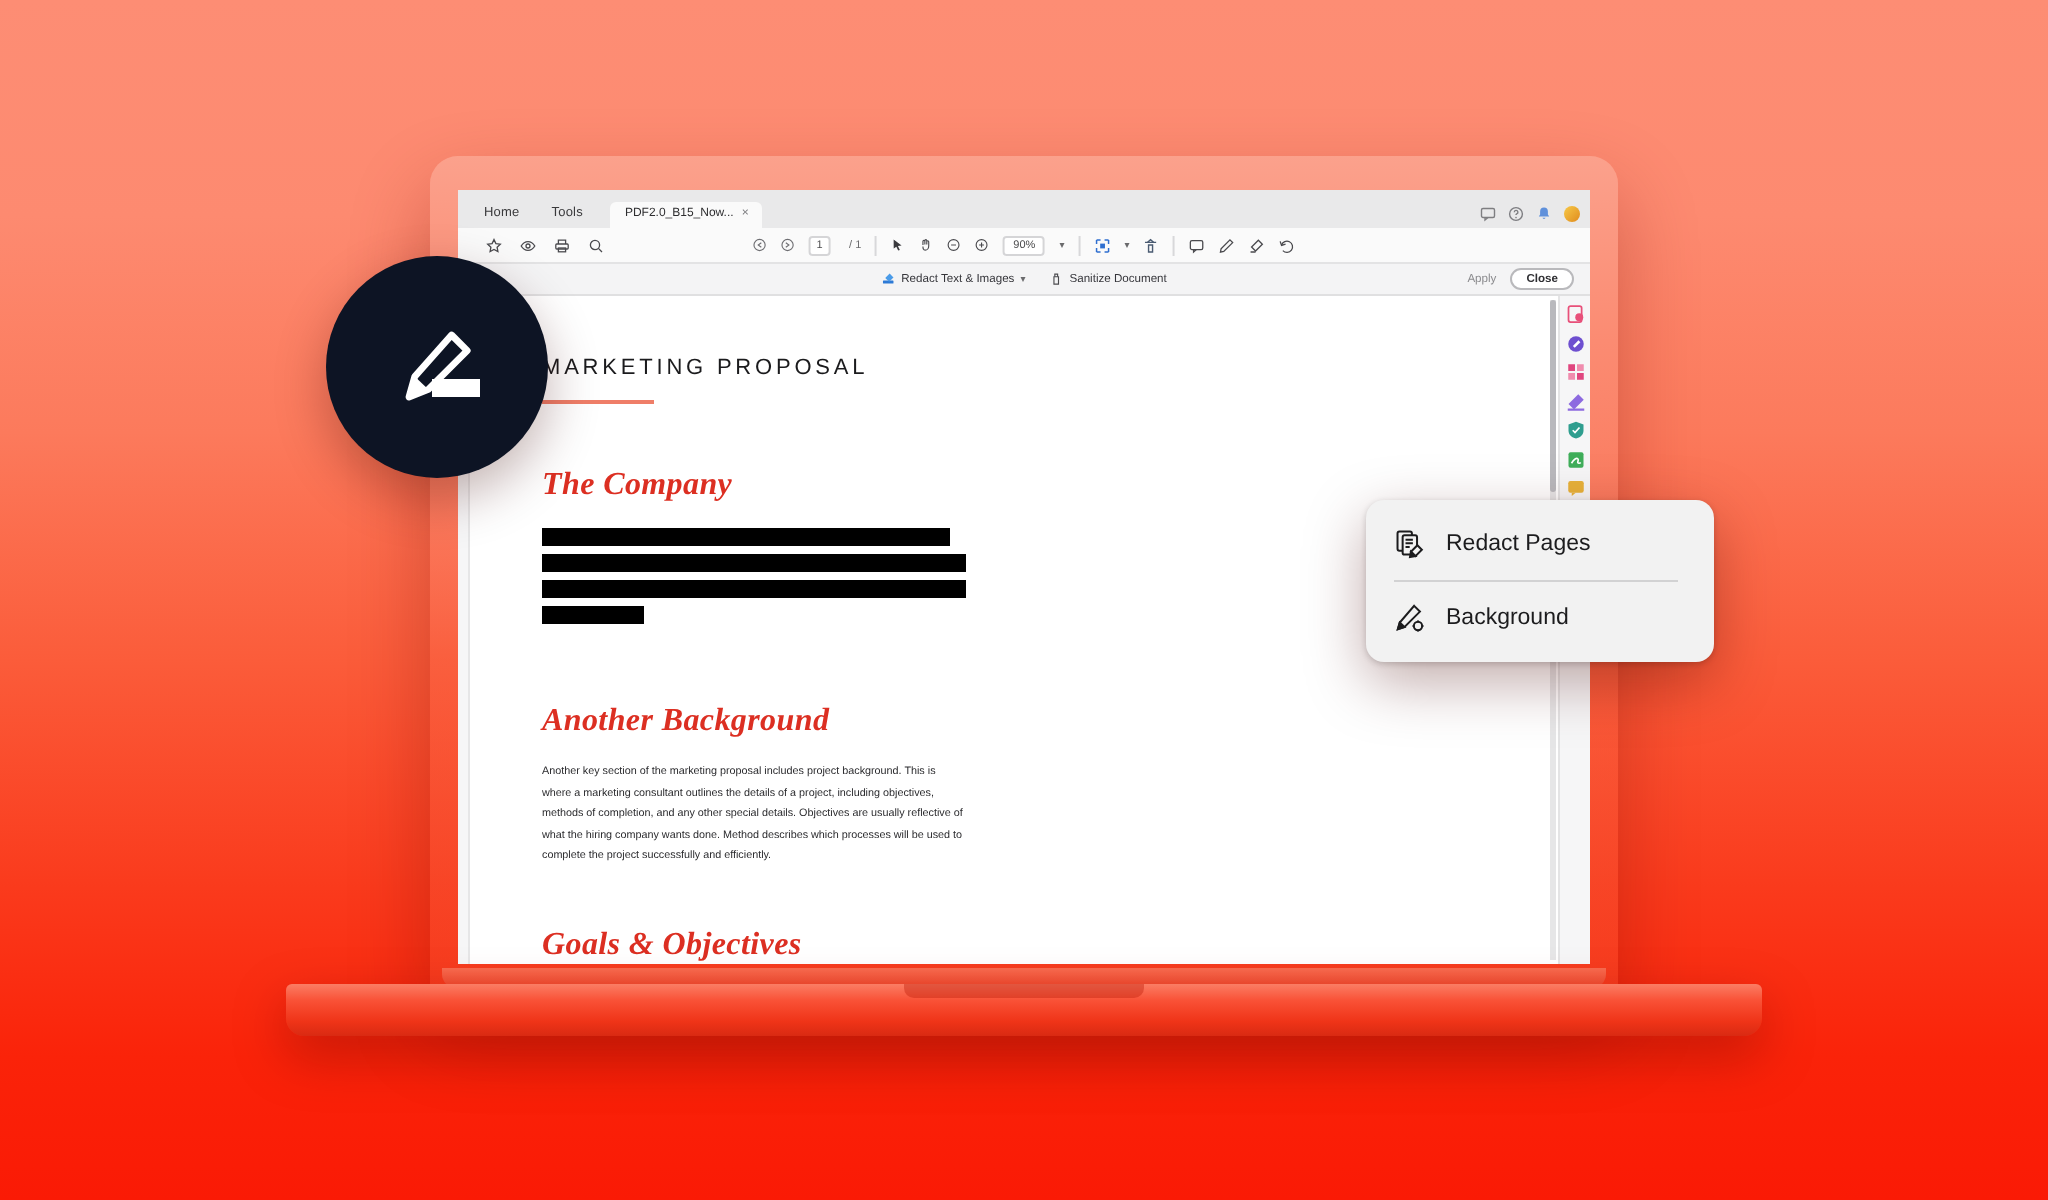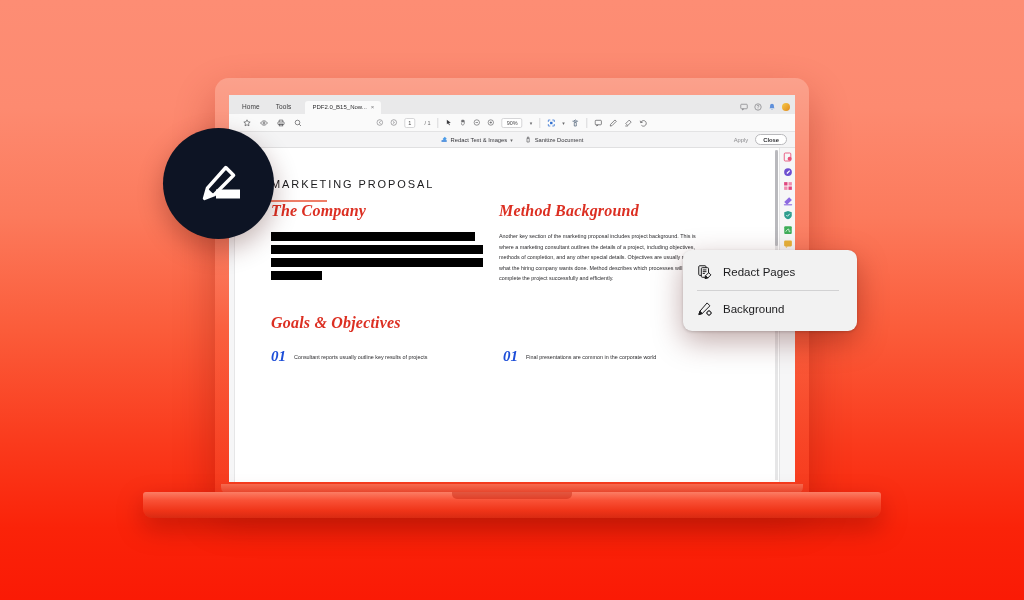--- a/index.html
+++ b/index.html
@@ -236,21 +236,23 @@
   }
   .title-rule {
     width: 56px;
     height: 2px;
     background: #ef7e68;
     margin-top: 10px;
   }
 
   .cols {
     display: flex;
-    gap: 16px;
+    gap: 36px;
+    margin-top: 32px;
+    flex-direction: column;
   }
   .col { width: 212px; }
 
   .sec-head {
     font-family: "Liberation Serif", serif;
     font-style: italic;
     font-weight: bold;
     font-size: 16px;
     color: #dc2f22;
     letter-spacing: .2px;
@@ -517,21 +519,21 @@
                 <div class="sec-head">The Company</div>
                 <div class="redact-stack">
                   <div class="redact-bar-blk" style="width:96%"></div>
                   <div class="redact-bar-blk" style="width:100%"></div>
                   <div class="redact-bar-blk" style="width:100%"></div>
                   <div class="redact-bar-blk" style="width:24%"></div>
                 </div>
               </div>
 
               <div class="col">
-                <div class="sec-head">Method Background</div>
+                <div class="sec-head">Another Background</div>
                 <div class="body-copy">Another key section of the marketing proposal includes project background. This is where a marketing consultant outlines the details of a project, including objectives, methods of completion, and any other special details. Objectives are usually reflective of what the hiring company wants done. Method describes which processes will be used to complete the project successfully and efficiently.</div>
               </div>
 
             </div>
 
             <div class="goals">
               <div class="sec-head">Goals &amp; Objectives</div>
               <div class="goal-row">
                 <div class="goal">
                   <div class="goal-num">01</div>

